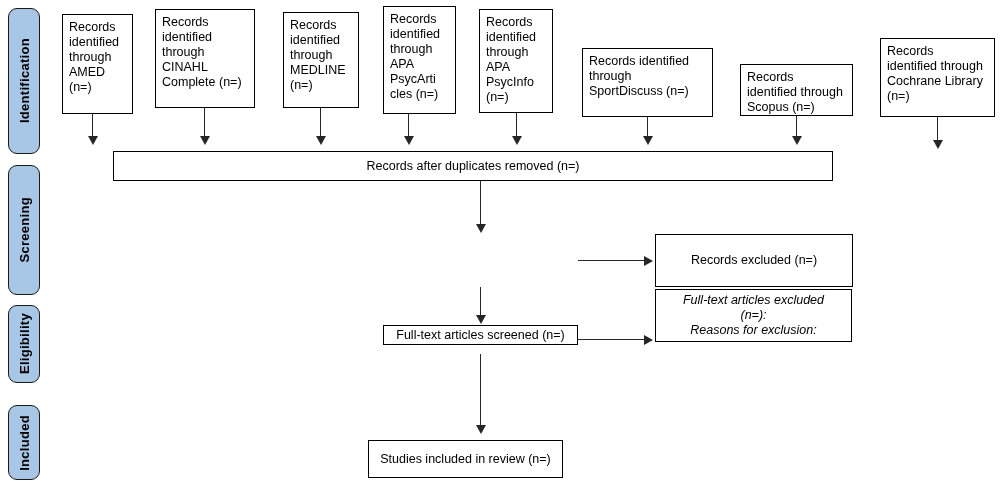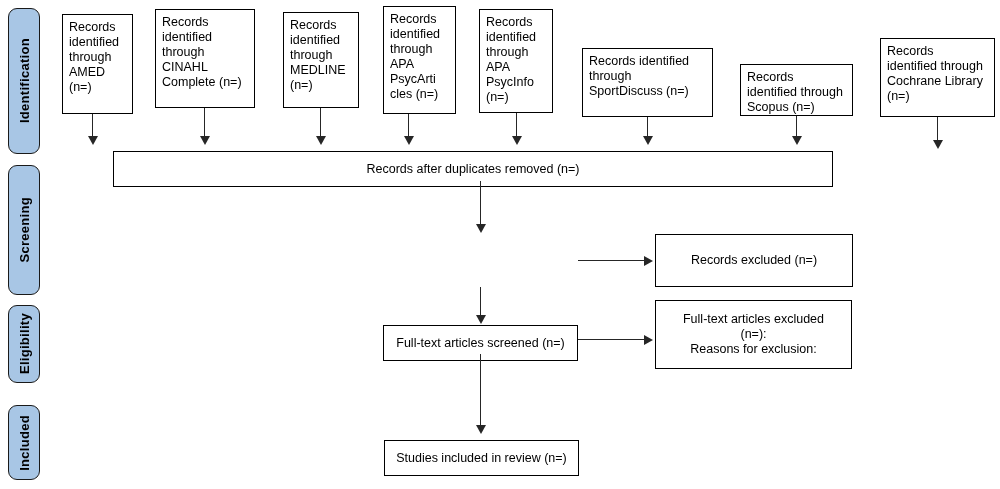--- a/index.html
+++ b/index.html
@@ -50,21 +50,21 @@
     color: #000;
     padding: 5px 6px;
     display: block;
     white-space: pre-line;
   }
   .box.center {
     display: flex;
     align-items: center;
     justify-content: center;
     text-align: center;
-    padding: 17px 6px;
+    padding: 9px 6px;
   }
   .box.topleft {
     text-align: left;
   }
   
   .vline {
     position: absolute;
     width: 1.4px;
     background: #262626;
   }
@@ -189,25 +189,25 @@
   <div class="box center" style="left:655px; top:234px; width:198px; height:53px;">Records excluded (n=)</div>
 
   <div class="hline" style="left:578px; top:260px; width:67px;"></div>
   <div class="arrow-right" style="left:644px; top:256px;"></div>
 
   <div class="vline" style="left:480px; top:287px; height:29px;"></div>
   <div class="arrow-down" style="left:476px; top:315px;"></div>
 
   <div class="box center" style="left:383px; top:325px; width:195px; height:19px;">Full-text articles screened (n=)</div>
 
-  <div class="box center" style="left:655px; top:300px; width:197px; height:69px;">Full-text articles excluded
+  <div class="box center" style="left:655px; top:289px; width:197px; height:53px;font-style:italic;">Full-text articles excluded
 (n=):
 Reasons for exclusion:</div>
 
   <div class="hline" style="left:578px; top:339px; width:67px;"></div>
   <div class="arrow-right" style="left:644px; top:335px;"></div>
 
   <div class="vline" style="left:480px; top:354px; height:72px;"></div>
   <div class="arrow-down" style="left:476px; top:425px;"></div>
 
-  <div class="box center" style="left:384px; top:440px; width:195px; height:32px;">Studies included in review (n=)</div>
+  <div class="box center" style="left:368px; top:440px; width:195px; height:38px;">Studies included in review (n=)</div>
 
 </div>
 
 </body></html>

